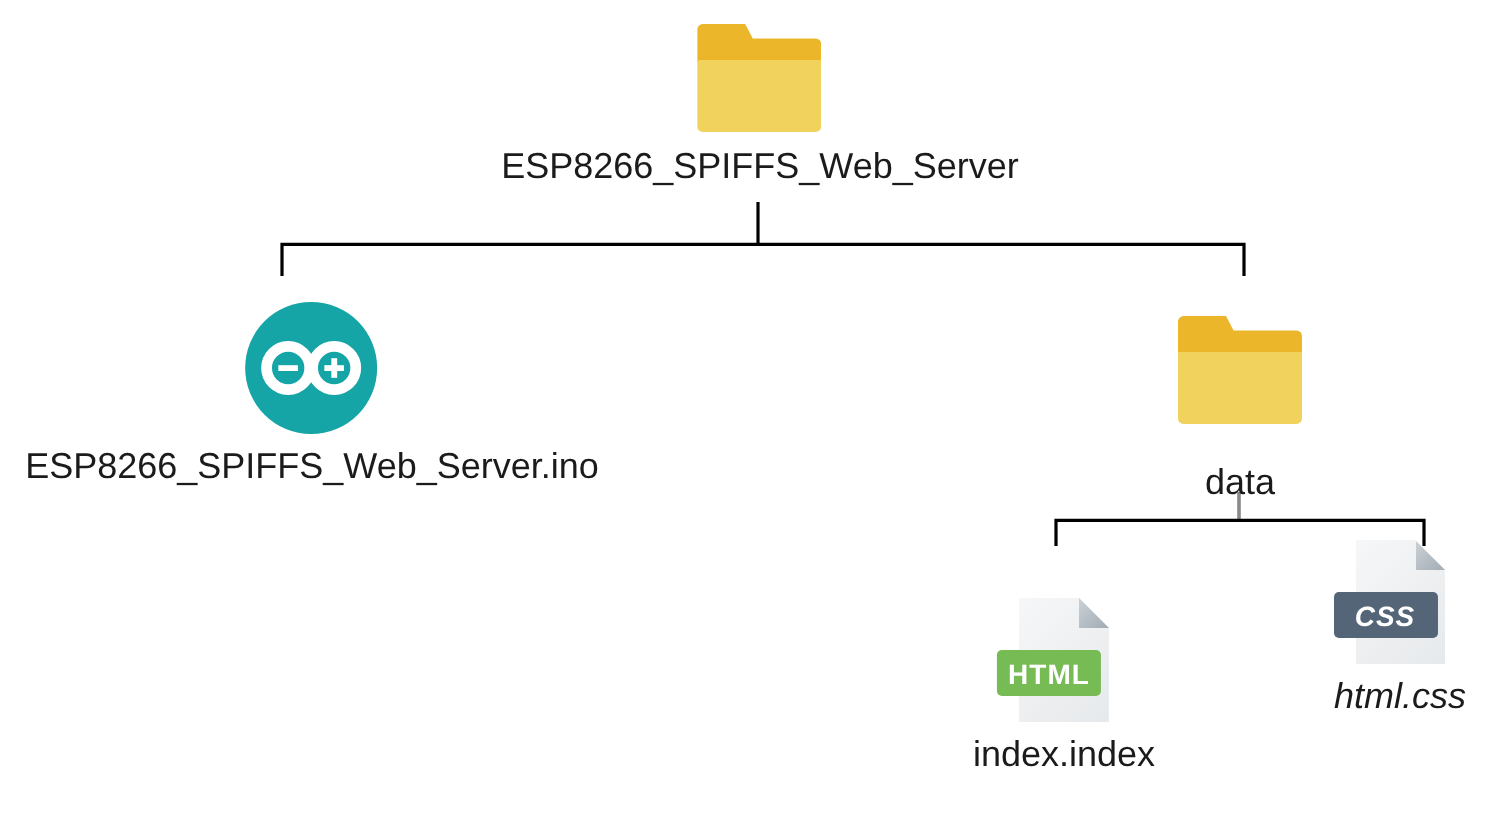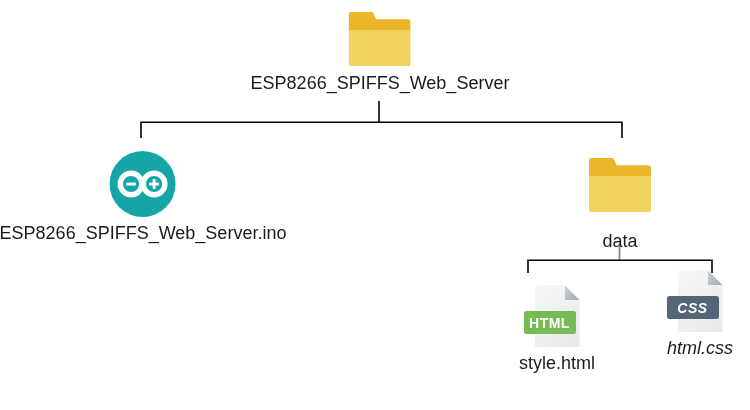--- a/index.html
+++ b/index.html
@@ -7,25 +7,25 @@
     position:relative; width:750px; height:410px; background:#ffffff;
     font-family:"Liberation Sans", sans-serif; overflow:hidden;padding-left:33px;
   }
   .connectors { position:absolute; left:0; top:0; pointer-events:none; }
 
   .node { position:absolute; display:flex; flex-direction:column; align-items:center; transform:translateX(-50%); }
   .node-label { font-size:18px; color:#1b1b1b; white-space:nowrap; line-height:1.2; }
 
   .node-root  { left:380px; top:12px; }
   .node-root  .node-label { margin-top:7px; }
-  .node-ino   { left:143px; top:150px;justify-content:center; }
+  .node-ino   { left:156px; top:150px;justify-content:center; }
   .node-ino   .node-label { margin-top:5px; }
   .node-data  { left:620px; top:158px; }
   .node-data  .node-label { margin-top:19px; }
-  .node-index { left:532px; top:285px;margin-left:25px; }
+  .node-index { left:532px; top:299px; }
   .node-style { left:700px; top:270px;font-style:italic; }
   .node-index .node-label, .node-style .node-label { margin-top:6px; }
 
   
   .file-icon { position:relative; width:45px; height:62px; }
   .doc {
     position:absolute; inset:0;
     background:linear-gradient(135deg,#F6F7F8 0%,#EDEFF1 55%,#E6E9EB 100%);
     clip-path:polygon(0 0, 66.7% 0, 100% 24.2%, 100% 100%, 0 100%);
   }
@@ -83,21 +83,21 @@
     </svg>
     <div class="node-label">data</div>
   </div>
 
   <div class="node node-index">
     <div class="file-icon">
       <div class="doc"></div>
       <div class="fold"></div>
       <div class="badge badge-html">HTML</div>
     </div>
-    <div class="node-label">style.html</div>
+    <div class="node-label">index.index</div>
   </div>
 
   <div class="node node-style">
     <div class="file-icon">
       <div class="doc"></div>
       <div class="fold"></div>
       <div class="badge badge-css">CSS</div>
     </div>
     <div class="node-label">html.css</div>
   </div>

